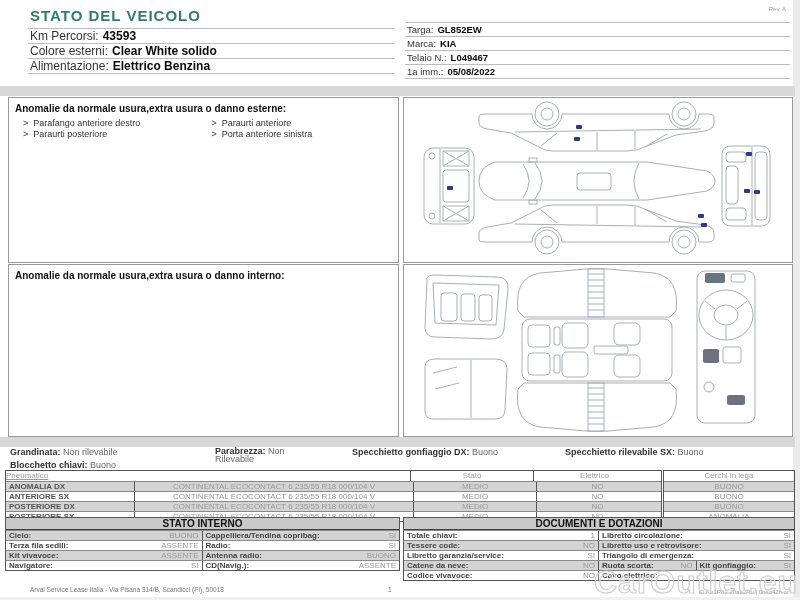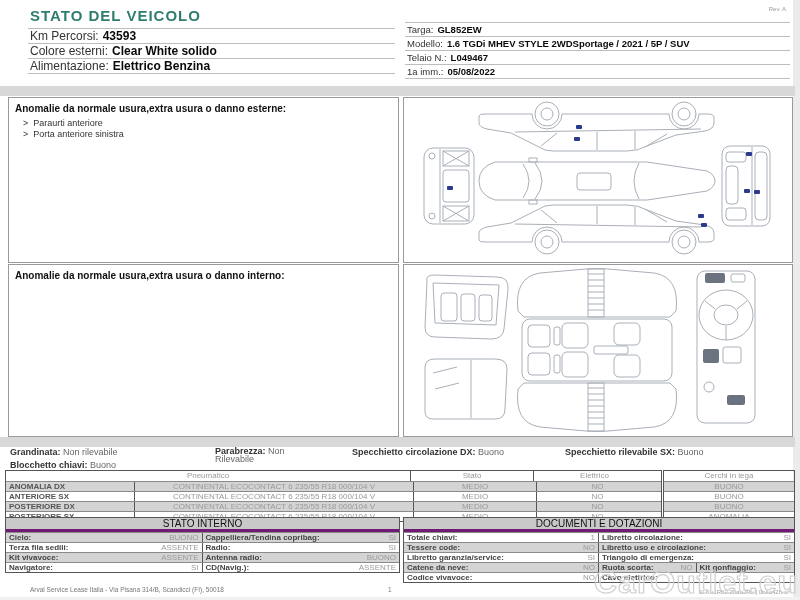--- a/index.html
+++ b/index.html
@@ -46,33 +46,33 @@
   
   .tyretable{position:absolute;left:5px;top:470px;width:655px;border:1px solid #555;font-size:8px;}
   .ttr{display:flex;height:9px;line-height:9px;border-top:1px solid #8a8a8a;}
   .tth{display:flex;height:10px;line-height:10px;color:#9a9a9a;background:#fff;}
   .ttc{border-right:1px solid #555;overflow:hidden;white-space:nowrap;}
   .ttc:last-child{border-right:none;}
   .c-pos{width:125px;padding-left:3px;font-weight:bold;color:#555;}
   .c-tyre{width:278px;text-align:center;color:#9a9a9a;}
   .c-st{width:122px;text-align:center;color:#9a9a9a;}
   .c-te{width:121px;text-align:center;color:#9a9a9a;}
-  .h-pneu{width:404px;text-align:center;}
+  .h-pneu{width:404px;text-align:left;text-decoration:underline;}
   .h-st{width:122px;text-align:center;}
   .h-te{width:121px;text-align:center;}
   .striped0{background:#d4d4d4;} .striped1{background:#fff;}
   .rimtable{position:absolute;left:663px;top:470px;width:130px;border:1px solid #555;font-size:8px;}
   .rimtable .hd{height:10px;line-height:10px;text-align:center;color:#9a9a9a;}
   .rimtable .rw{height:9px;line-height:9px;text-align:center;color:#9a9a9a;border-top:1px solid #8a8a8a;}
 
   
   .btable{position:absolute;top:517px;border:1px solid #555;font-size:8px;}
   .bt-left{left:5px;width:393px;}
   .bt-right{left:403px;width:390px;}
-  .bt-head{height:11px;line-height:11px;text-align:center;font-weight:normal;font-size:10px;color:#111;background:#c9c9c9;border-bottom:3px solid #701a75;}
+  .bt-head{height:11px;line-height:11px;text-align:center;font-weight:bold;font-size:10px;color:#111;background:#c9c9c9;border-bottom:1px solid #701a75;}
   .btr{display:flex;height:9px;line-height:9px;border-top:1px solid #8a8a8a;}
   .btr:first-of-type{border-top:none;}
   .kv{display:flex;justify-content:space-between;padding:0 3px;overflow:hidden;white-space:nowrap;border-right:1px solid #555;}
   .kv:last-child{border-right:none;}
   .kv .lbl{font-weight:bold;color:#444;}
   .kv .val{color:#9a9a9a;margin-left:4px;}
   .w50{width:50%;box-sizing:border-box;text-align:right;} .w25{width:25%;box-sizing:border-box;}
 
   .footer-company{position:absolute;left:30px;top:586px;font-size:6.5px;color:#777;}
   .footer-page{position:absolute;left:388px;top:586px;font-size:6.5px;color:#777;}
@@ -105,39 +105,43 @@
       <span class="val">Elettrico Benzina</span>
     </div>
   </div>
 
   <div class="info-right">
     <div class="inforow">
       <span class="lbl">Targa:</span>
       <span class="val">GL852EW</span>
     </div>
     <div class="inforow">
-      <span class="lbl">Modello:</span>
-      <span class="val">1.6 TGDi MHEV STYLE 2WDSportage / 2021 / 5P / SUV</span>
+      <span class="lbl">Marca:</span>
+      <span class="val">KIA</span>
     </div>
     <div class="inforow">
       <span class="lbl">Telaio N.:</span>
       <span class="val">L049467</span>
     </div>
     <div class="inforow">
       <span class="lbl">1a imm.:</span>
       <span class="val">05/08/2022</span>
     </div>
   </div>
 
   <div class="band band1"></div>
   <div class="band band2"></div>
 
   <div class="panel p-ext-txt">
     <h3>Anomalie da normale usura,extra usura o danno esterne:</h3>
     <div class="anom-list">
+      <div class="anom-col">
+        <div class="anom-item"><span class="b">&gt;</span><span>Parafango anteriore destro</span></div>
+        <div class="anom-item"><span class="b">&gt;</span><span>Paraurti posteriore</span></div>
+      </div>
       <div class="anom-col">
         <div class="anom-item"><span class="b">&gt;</span><span>Paraurti anteriore</span></div>
         <div class="anom-item"><span class="b">&gt;</span><span>Porta anteriore sinistra</span></div>
       </div>
     </div>
   </div>
 
   <div class="panel p-ext-img">
     <svg width="386" height="162" viewBox="0 0 386 162">
       <defs>
@@ -261,21 +265,21 @@
   </div>
 
   <div class="cond">
     <div class="item i0">
       <span class="lbl">Grandinata:</span> <span class="val">Non rilevabile</span>
     </div>
     <div class="item i1">
       <span class="lbl">Parabrezza:</span> <span class="val">Non Rilevabile</span>
     </div>
     <div class="item i2">
-      <span class="lbl">Specchietto circolazione DX:</span> <span class="val">Buono</span>
+      <span class="lbl">Specchietto gonfiaggio DX:</span> <span class="val">Buono</span>
     </div>
     <div class="item i3">
       <span class="lbl">Specchietto rilevabile SX:</span> <span class="val">Buono</span>
     </div>
     <div class="keyrow">
       <span class="lbl">Blocchetto chiavi:</span> <span class="val">Buono</span>
     </div>
   </div>
 
   <div class="tyretable">
@@ -373,21 +377,21 @@
           <span class="lbl">Libretto circolazione:</span>
           <span class="val">SI</span>
         </div>
     </div>
     <div class="btr striped0">
       <div class="kv w50">
           <span class="lbl">Tessere code:</span>
           <span class="val">NO</span>
         </div>
       <div class="kv w50">
-          <span class="lbl">Libretto uso e circolazione:</span>
+          <span class="lbl">Libretto uso e retrovisore:</span>
           <span class="val">SI</span>
         </div>
     </div>
     <div class="btr striped1">
       <div class="kv w50">
           <span class="lbl">Libretto garanzia/service:</span>
           <span class="val">SI</span>
         </div>
       <div class="kv w50">
           <span class="lbl">Triangolo di emergenza:</span>

